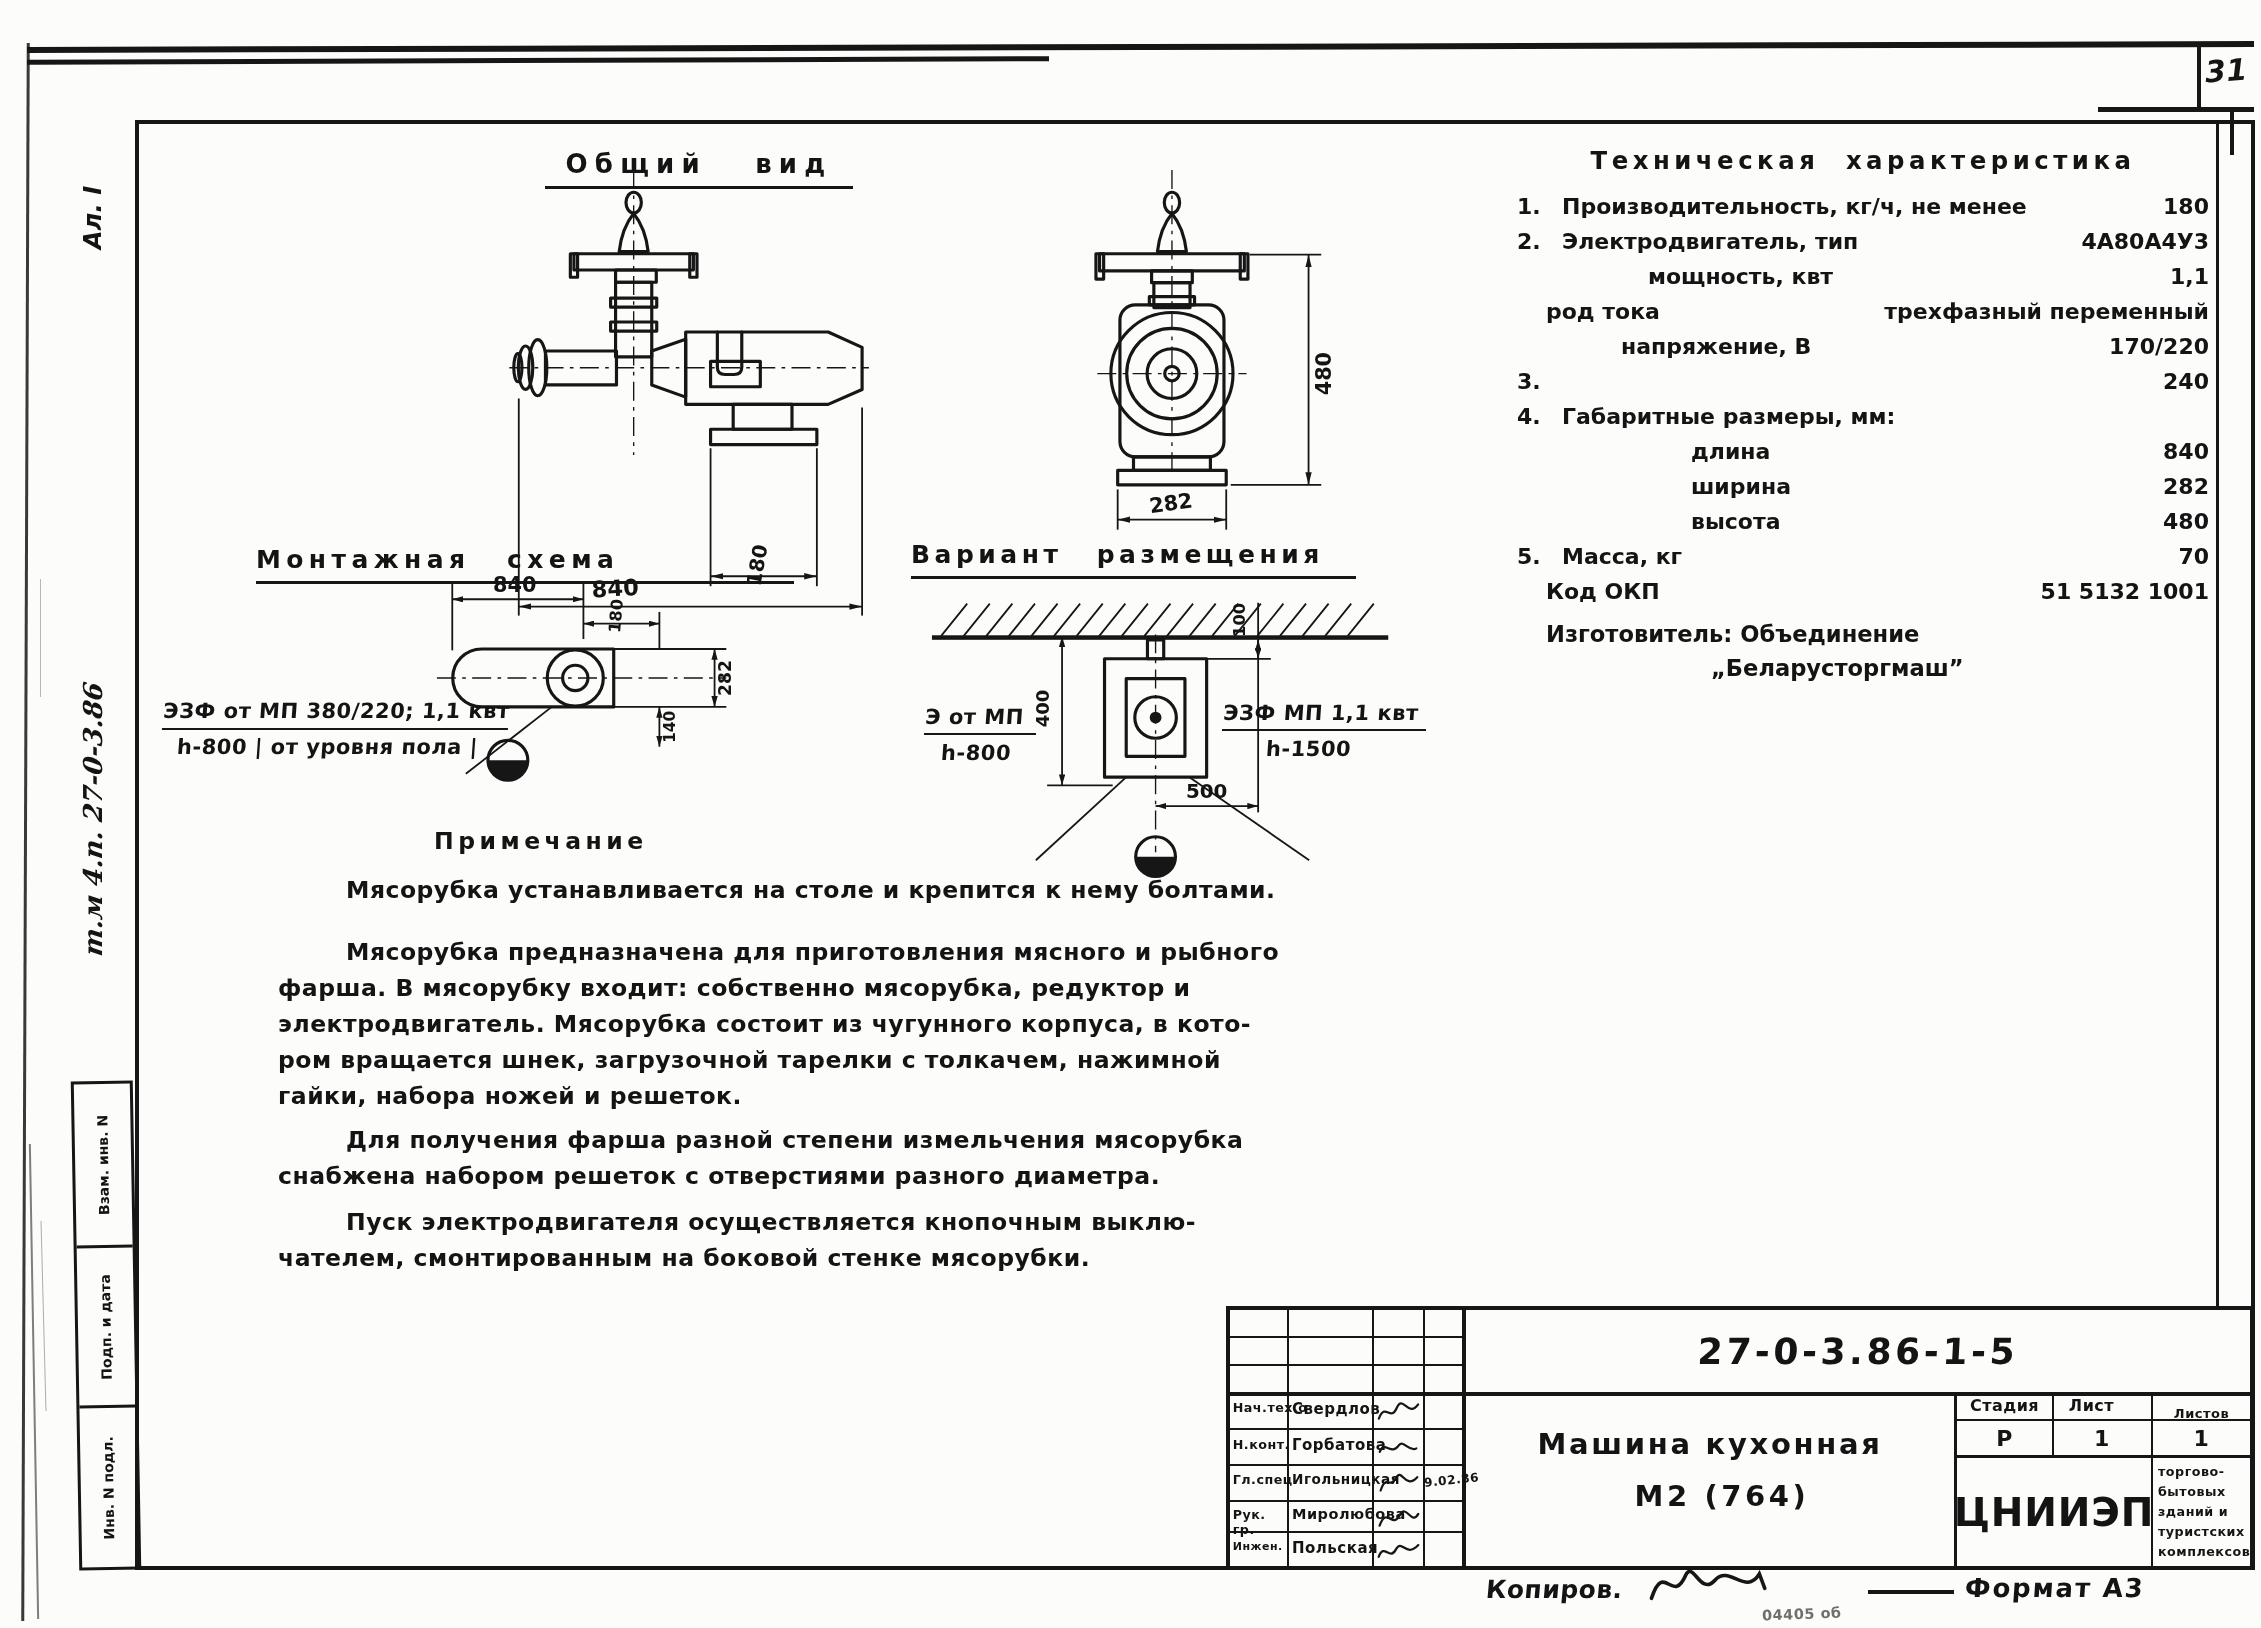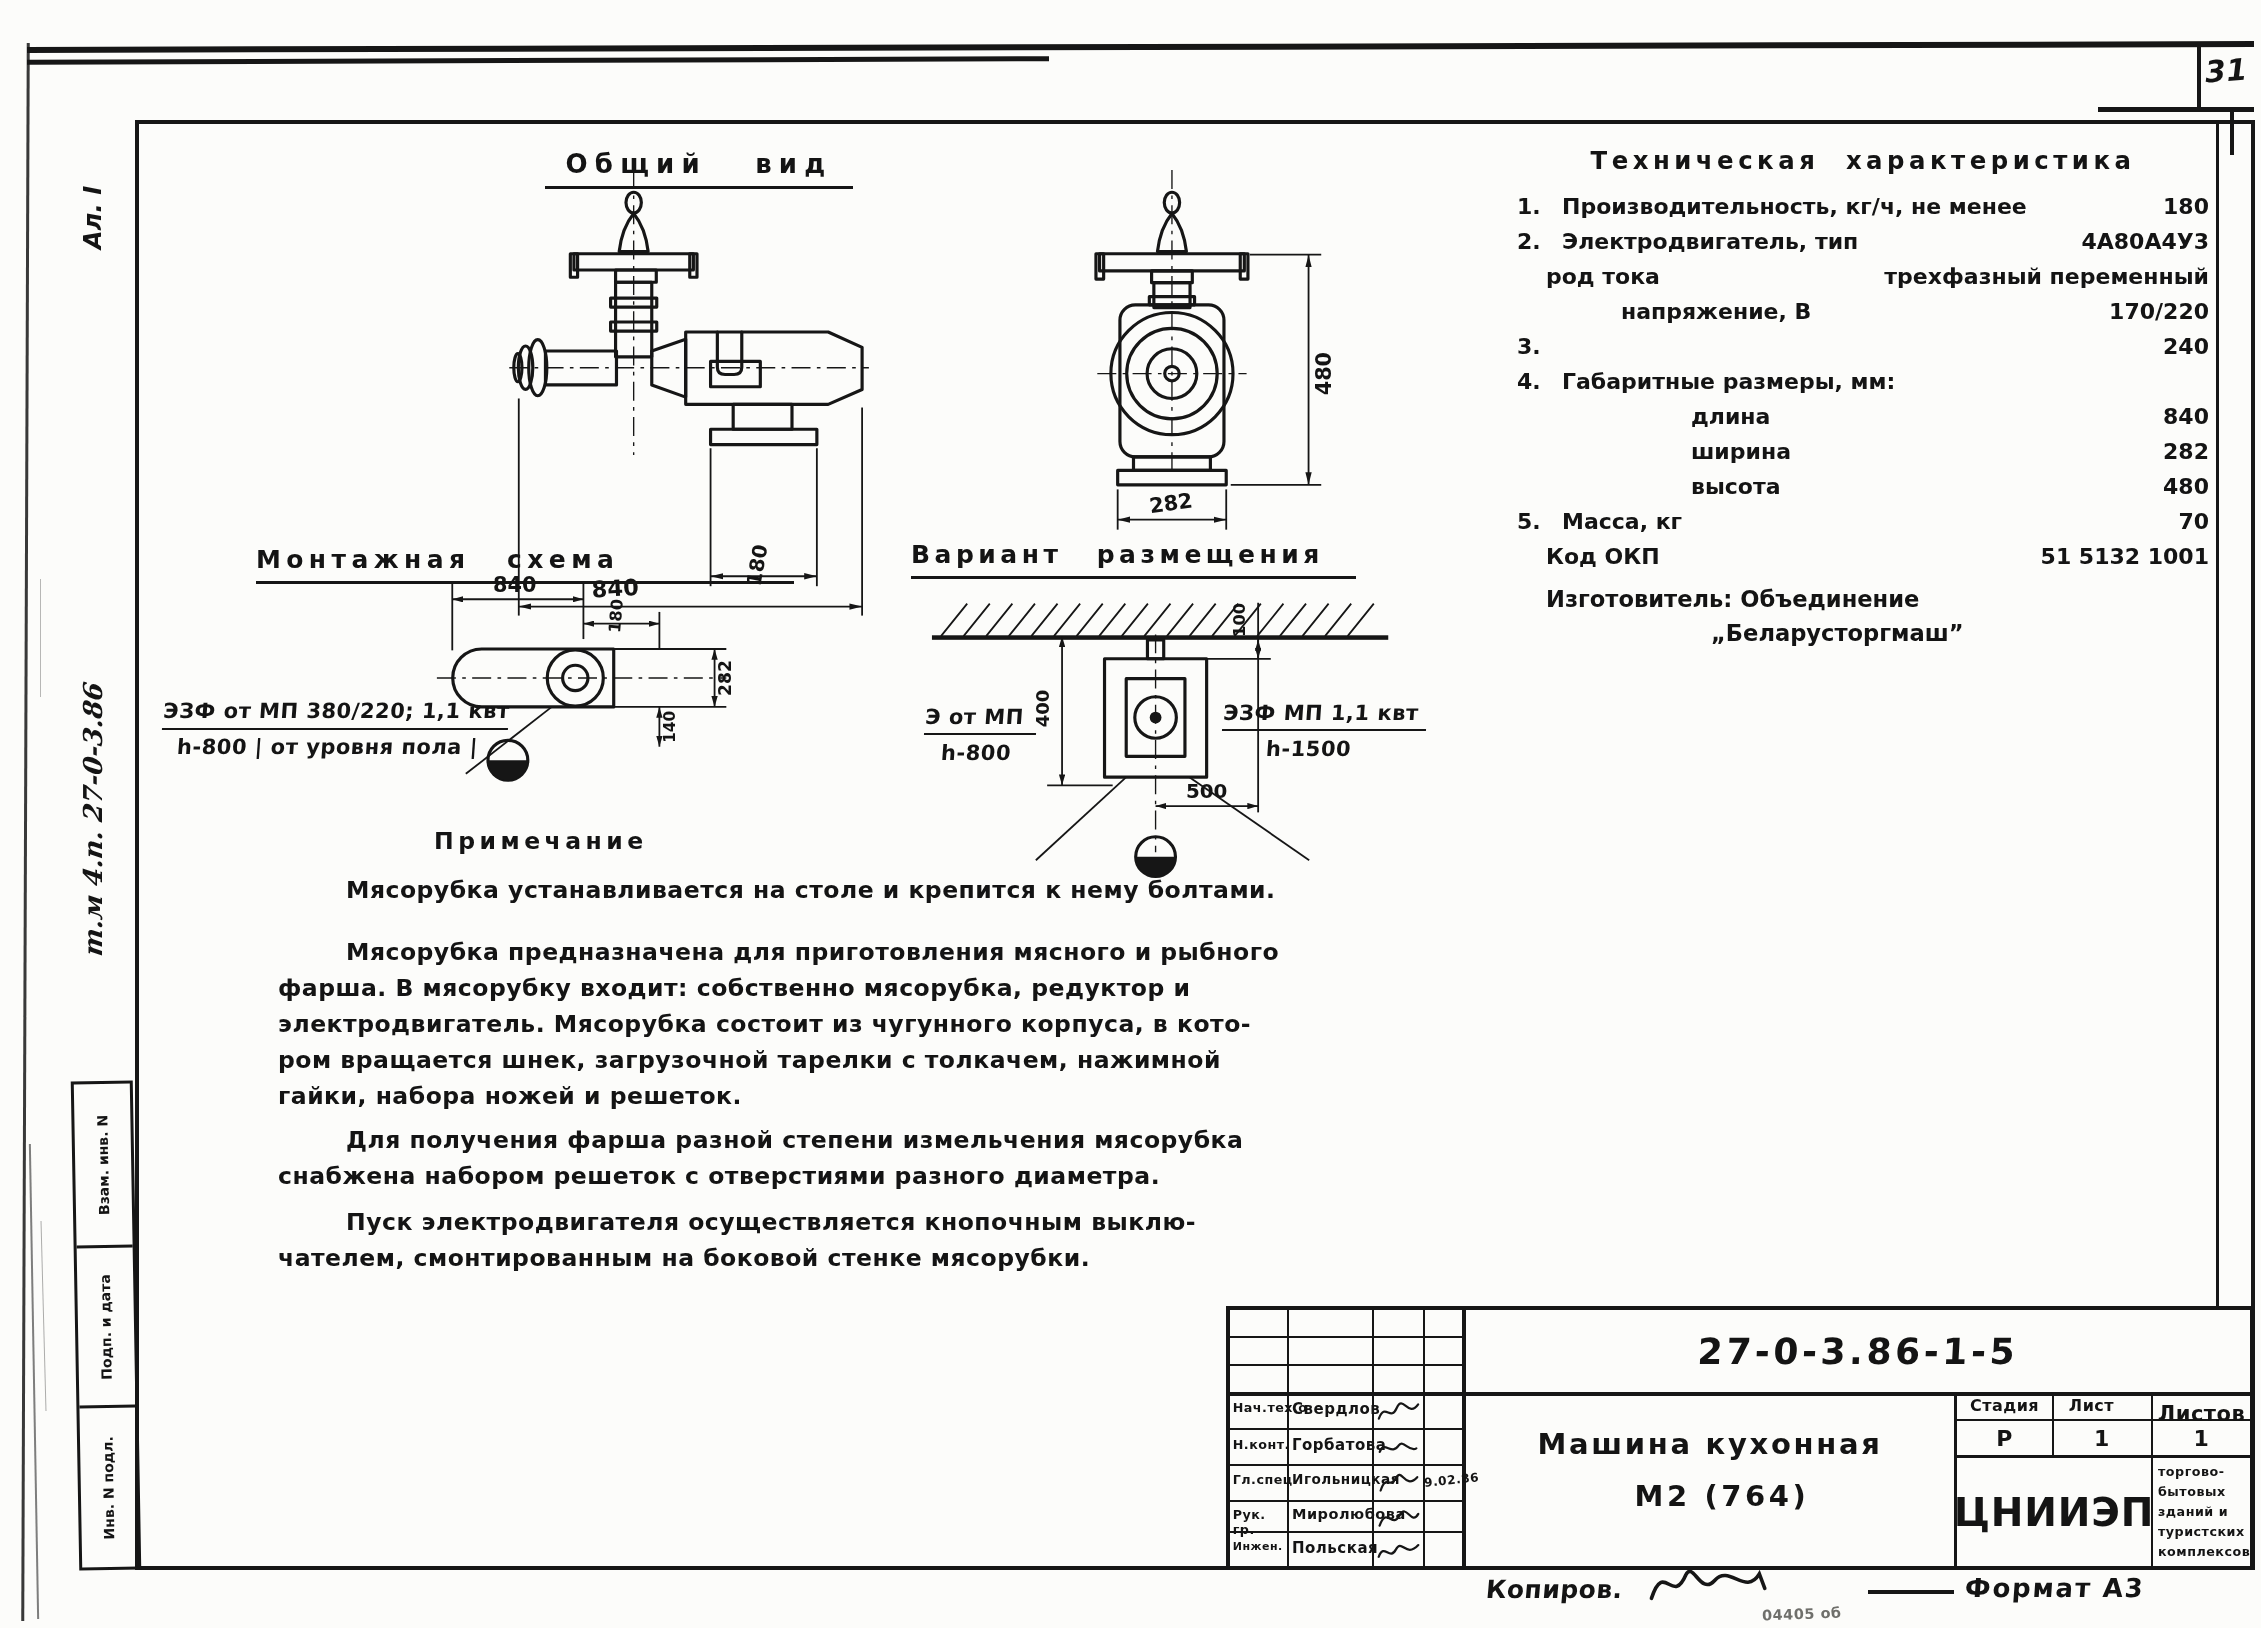--- a/index.html
+++ b/index.html
@@ -211,20 +211,24 @@
     <div class="techrow">
       <span class="tnum">1.</span>
       <span class="tlabel">Производительность, кг/ч, не менее</span>
       <span class="tval">180</span>
     </div>
     <div class="techrow">
       <span class="tnum">2.</span>
       <span class="tlabel">Электродвигатель, тип</span>
       <span class="tval">4А80А4У3</span>
     </div>
+    <div class="techrow" style="padding-left:131px;">
+      <span class="tlabel">мощность, квт</span>
+      <span class="tval">1,1</span>
+    </div>
     <div class="techrow" style="padding-left:29px;">
       <span class="tlabel">род тока</span>
       <span class="tval">трехфазный переменный</span>
     </div>
     <div class="techrow" style="padding-left:104px;">
       <span class="tlabel">напряжение, В</span>
       <span class="tval">170/220</span>
     </div>
     <div class="techrow">
       <span class="tnum">3.</span>
@@ -300,21 +304,21 @@
 
     <div class="tbtext hand" style="left:236px;top:0;width:784px;height:82px;font-size:36px;letter-spacing:3.6px;transform:skewX(-3deg);">27-0-3.86-1-5</div>
 
     <div class="abs" style="left:236px;top:85px;width:488px;height:170px;">
       <div class="hand" style="margin-top:32px;text-align:center;font-size:29px;letter-spacing:2.7px;">Машина кухонная</div>
       <div class="hand" style="margin-top:18px;text-align:center;font-size:29px;letter-spacing:3.6px;padding-left:24px;">М2 (764)</div>
     </div>
 
     <div class="tbtext hand" style="left:727px;top:82px;width:95px;height:27px;font-size:16px;">Стадия</div>
     <div class="tbtext hand" style="left:824px;top:82px;width:75px;height:27px;font-size:16px;">Лист</div>
-    <div class="tbtext hand" style="left:923px;top:82px;width:97px;height:43px;font-size:21px;">Листов</div>
+    <div class="tbtext hand" style="left:923px;top:82px;width:97px;height:43px;font-size:13px;">Листов</div>
     <div class="tbtext hand" style="left:727px;top:111px;width:95px;height:34px;font-size:22px;">Р</div>
     <div class="tbtext hand" style="left:824px;top:111px;width:96px;height:34px;font-size:22px;">1</div>
     <div class="tbtext hand" style="left:923px;top:111px;width:97px;height:34px;font-size:22px;">1</div>
 
     <div class="tbtext hand" style="left:727px;top:148px;width:194px;height:108px;font-size:39px;letter-spacing:0.9px;text-align:right;">ЦНИИЭП</div>
     <div class="abs hand" style="left:928px;top:152px;width:92px;font-size:12.7px;line-height:20px;">
       <div>торгово-</div>
       <div>бытовых</div>
       <div>зданий и</div>
       <div>туристских</div>

